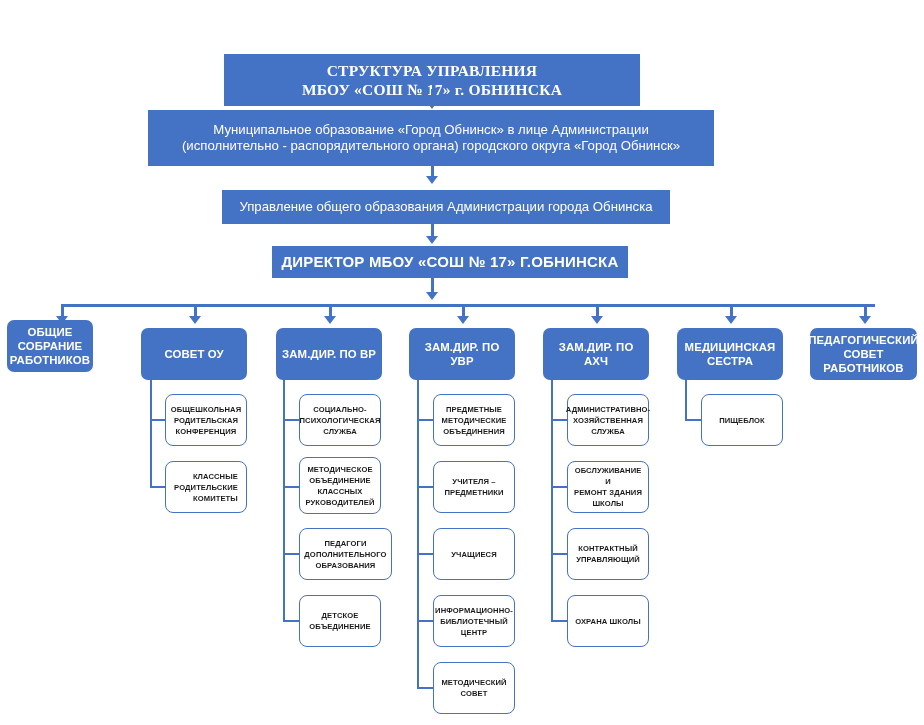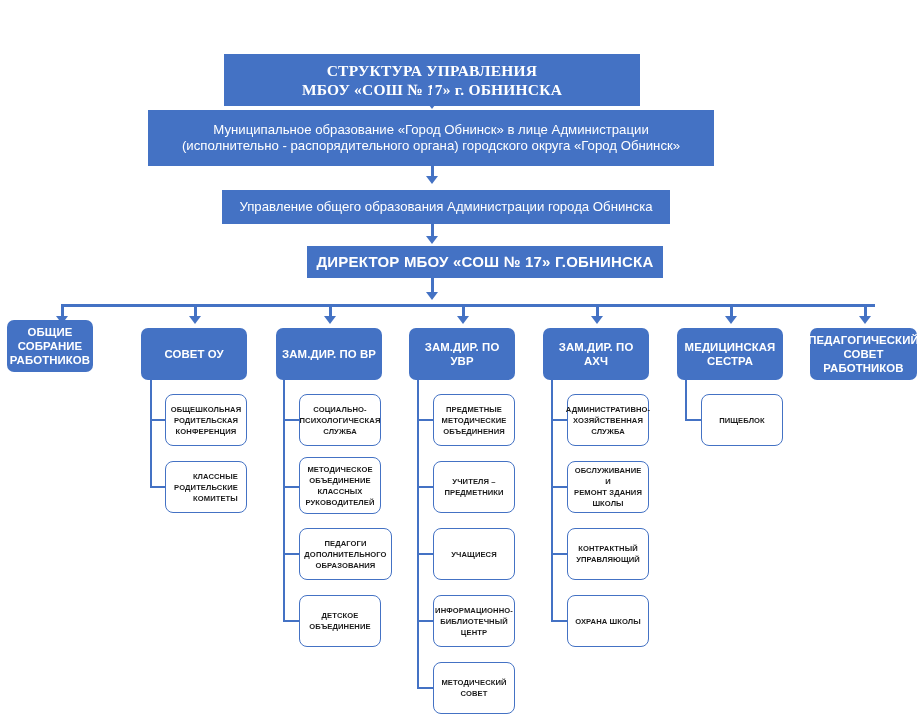--- a/index.html
+++ b/index.html
@@ -101,21 +101,21 @@
 (исполнительно - распорядительного органа) городского округа «Город Обнинск»</div>
 
   <div class="ln vline" style="left:430.5px; top:166px; height:12px;"></div>
   <div class="arrow" style="left:426px; top:176px;"></div>
 
   <div class="fbox uo-box" style="left:222px; top:190px; width:448px; height:34px;">Управление общего образования Администрации города Обнинска</div>
 
   <div class="ln vline" style="left:430.5px; top:224px; height:14px;"></div>
   <div class="arrow" style="left:426px; top:236px;"></div>
 
-  <div class="fbox dir-box" style="left:272px; top:246px; width:356px; height:32px;margin-left:35px;">ДИРЕКТОР МБОУ «СОШ № 17» Г.ОБНИНСКА</div>
+  <div class="fbox dir-box" style="left:272px; top:246px; width:356px; height:32px;">ДИРЕКТОР МБОУ «СОШ № 17» Г.ОБНИНСКА</div>
 
   <div class="ln vline" style="left:430.5px; top:278px; height:16px;"></div>
   <div class="arrow" style="left:426px; top:292px;"></div>
 
   <div class="ln hline" style="left:62px; top:304px; width:813px;"></div>
 
   <div class="ln vline" style="left:60.5px;  top:304px; height:14px;"></div>
   <div class="arrow" style="left:56px;   top:316px;"></div>
 
   <div class="ln vline" style="left:193.5px; top:304px; height:14px;"></div>
@@ -141,21 +141,21 @@
 РАБОТНИКОВ</div>
 
   <div class="fbox dept-box rounded" style="left:141px; top:328px; width:106px; height:52px;">СОВЕТ ОУ</div>
 
   <div class="fbox dept-box rounded" style="left:276px; top:328px; width:106px; height:52px;">ЗАМ.ДИР. ПО ВР</div>
 
   <div class="fbox dept-box rounded" style="left:409px; top:328px; width:106px; height:52px;">ЗАМ.ДИР. ПО УВР</div>
 
   <div class="fbox dept-box rounded" style="left:543px; top:328px; width:106px; height:52px;">ЗАМ.ДИР. ПО АХЧ</div>
 
-  <div class="fbox dept-box rounded" style="left:677px; top:328px; width:106px; height:52px;">МЕДИЦИНСКАЯ
+  <div class="fbox dept-box rounded" style="left:677px; top:328px; width:106px; height:52px;border-radius:8px;">МЕДИЦИНСКАЯ
 СЕСТРА</div>
 
   <div class="fbox dept-box rounded" style="left:810px; top:328px; width:107px; height:52px;">ПЕДАГОГИЧЕСКИЙ
 СОВЕТ
 РАБОТНИКОВ</div>
 
   <div class="ln vthin" style="left:150px; top:380px; height:108px;"></div>
   <div class="ln hthin" style="left:150px; top:419px; width:16px;"></div>
   <div class="ln hthin" style="left:150px; top:486px; width:16px;"></div>
 

